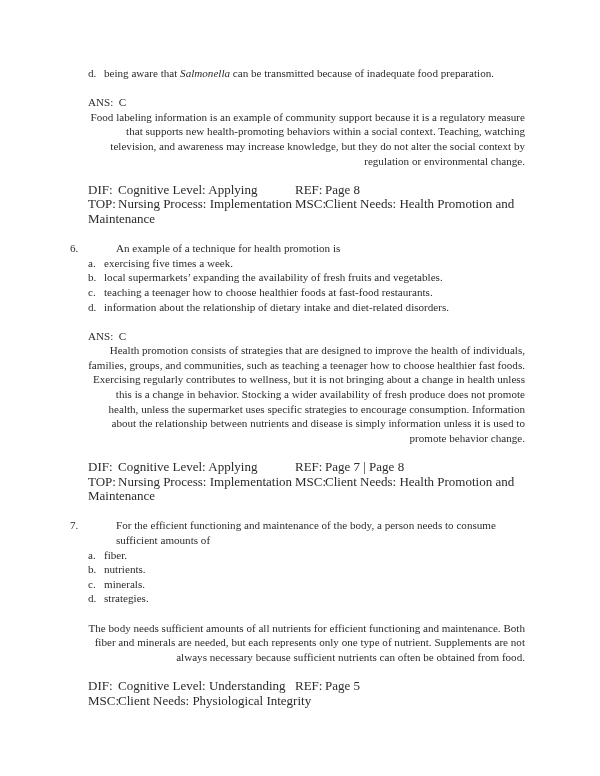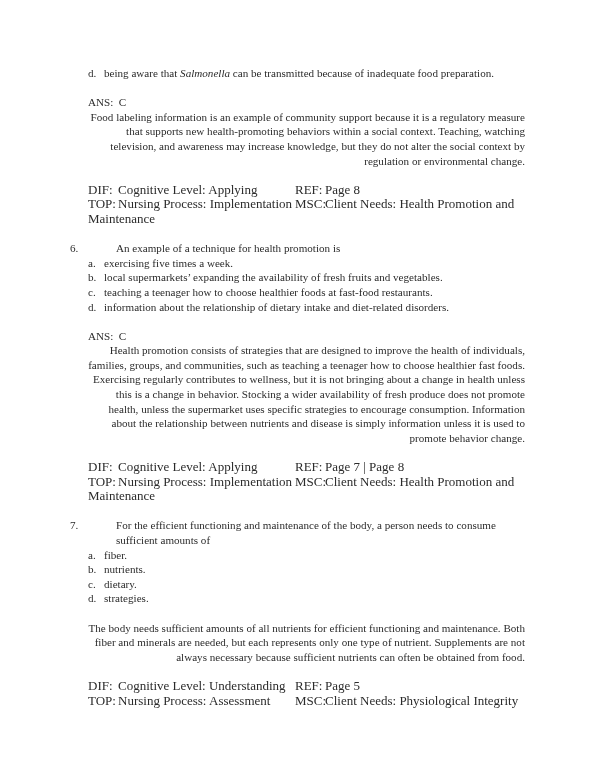--- a/index.html
+++ b/index.html
@@ -182,38 +182,37 @@
     <div class="opt-row">
       <span class="opt-letter">a.</span>
       <span class="opt-text">fiber.</span>
     </div>
     <div class="opt-row">
       <span class="opt-letter">b.</span>
       <span class="opt-text">nutrients.</span>
     </div>
     <div class="opt-row">
       <span class="opt-letter">c.</span>
-      <span class="opt-text">dietary.</span>
+      <span class="opt-text">minerals.</span>
     </div>
     <div class="opt-row">
       <span class="opt-letter">d.</span>
       <span class="opt-text">strategies.</span>
     </div>
 
     <div class="gap-sm"></div>
 
     <div class="ans-block">
       <div class="rationale">The body needs sufficient amounts of all nutrients for efficient functioning and maintenance. Both fiber and minerals are needed, but each represents only one type of nutrient. Supplements are not always necessary because sufficient nutrients can often be obtained from food.</div>
     </div>
 
     <div class="gap-sm"></div>
 
     <div class="meta">
       <div class="meta-grid">
         <div class="meta-cell"><span class="meta-lbl">DIF:</span><span>Cognitive Level: Understanding</span></div>
         <div class="meta-cell"><span class="meta-lbl">REF:</span><span>Page 5</span></div>
-        <div class="meta-cell"><span class="meta-lbl">TOP:</span><span>Nursing Process: Assessment</span></div>
         <div class="meta-cell"><span class="meta-lbl">MSC:</span><span>Client Needs: Physiological Integrity</span></div>
       </div>
     </div>
 
   </div>
 </div>
 
 </body></html>

